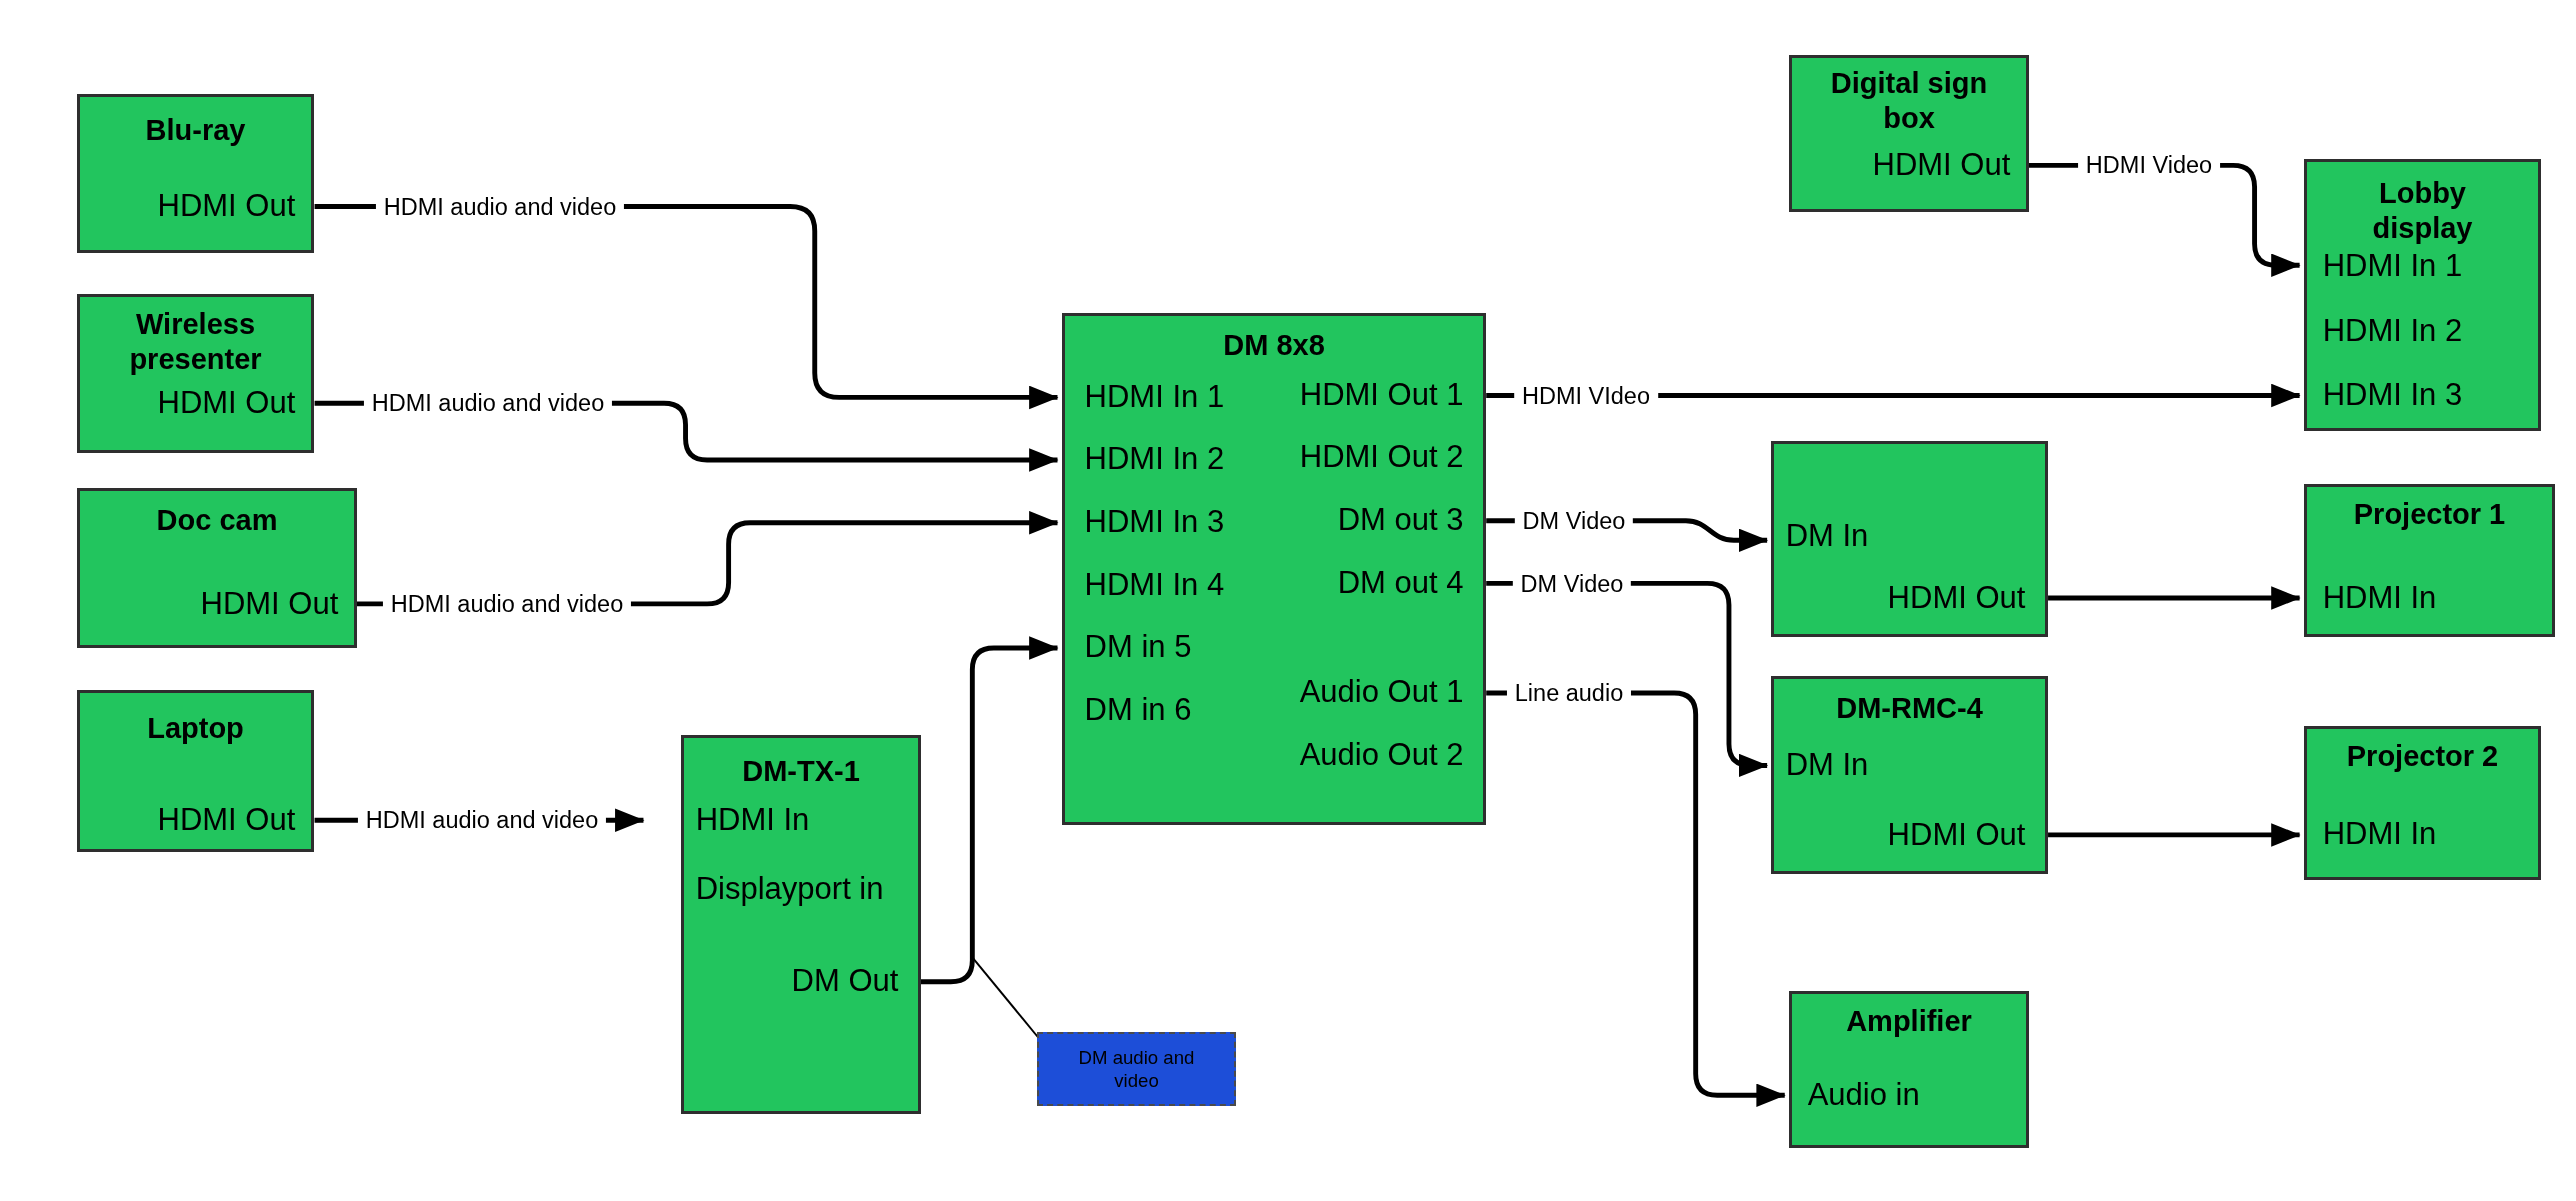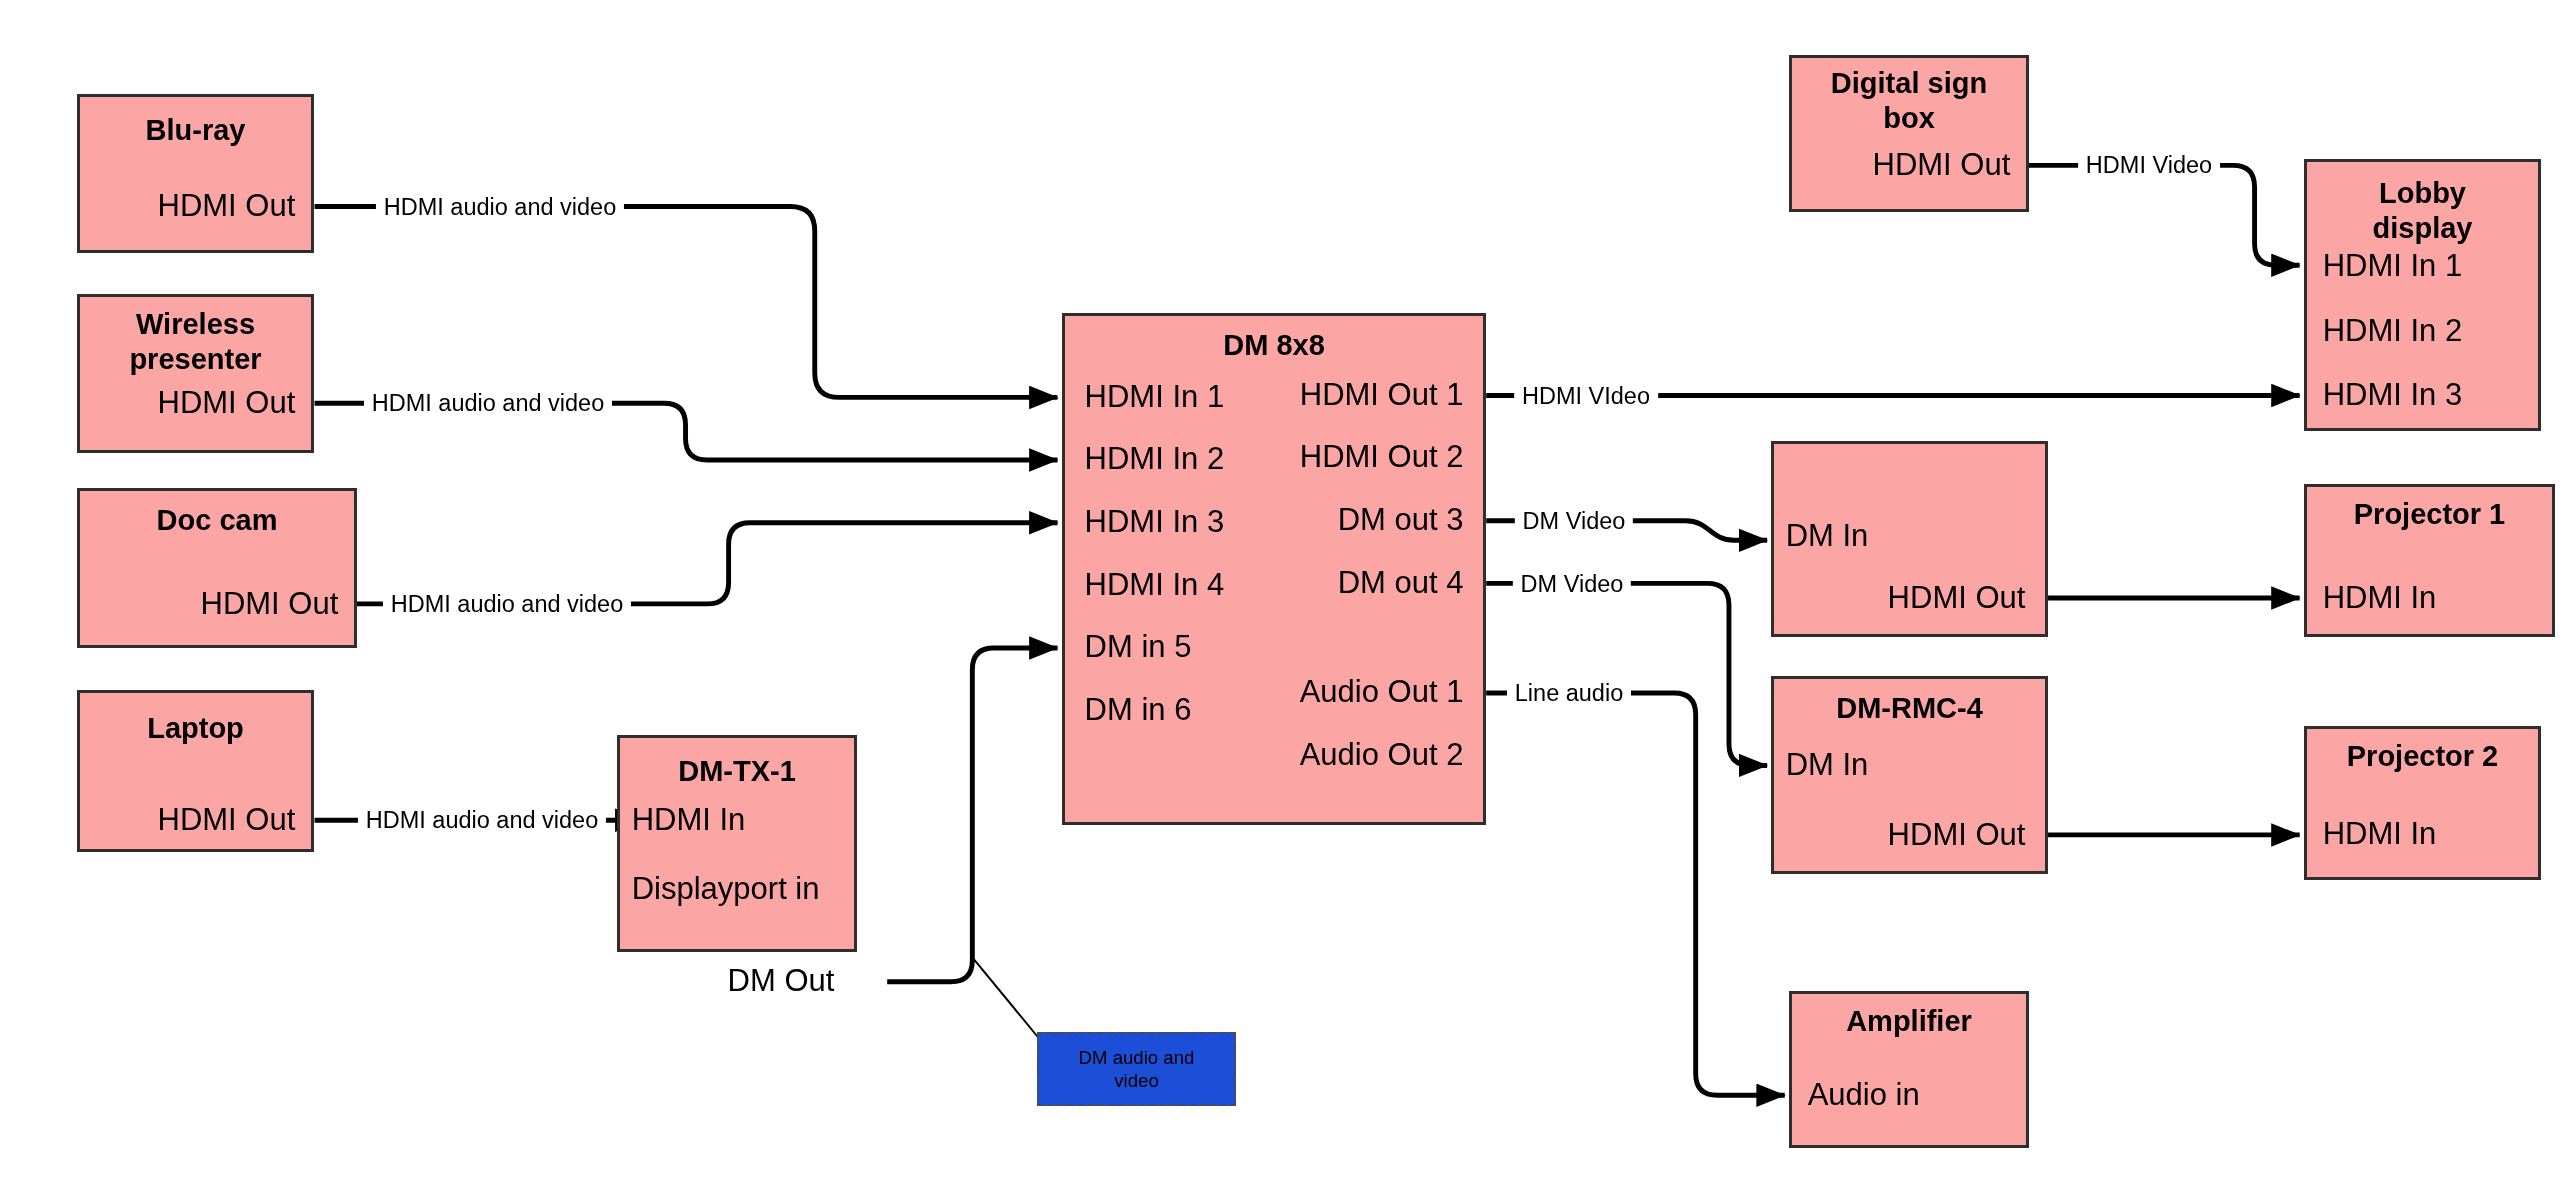--- a/index.html
+++ b/index.html
@@ -7,21 +7,21 @@
     position:relative;
     width:2576px;height:1201px;
     background:#ffffff;
     font-family:"Liberation Sans", sans-serif;
     color:#000;
     overflow:hidden;
   }
   #wires{position:absolute;left:0;top:0;z-index:1;}
   .box{
     position:absolute;
-    background:#fca5a5;
+    background:#22c55e;
     border:3.9px solid #2e2e2e;
     box-sizing:border-box;
     z-index:2;
   }
   .box-title{
     font-weight:700;
     font-size:29px;
     line-height:35px;
     text-align:center;
     margin:0 auto;
@@ -100,21 +100,21 @@
   <div class="box" style="left:77px;top:488px;width:280px;height:160px;">
     <div class="box-title" style="padding-top:11.7px;">Doc cam</div>
     <span class="port right" style="top:98px;right:15.7px;">HDMI Out</span>
   </div>
 
   <div class="box" style="left:77px;top:690px;width:237px;height:162px;">
     <div class="box-title" style="padding-top:17.6px;">Laptop</div>
     <span class="port right" style="top:112px;right:15.7px;">HDMI Out</span>
   </div>
 
-  <div class="box" style="left:617px;top:735px;width:240px;height:217px;">
+  <div class="box" style="left:681px;top:735px;width:240px;height:379px;">
     <div class="box-title" style="padding-top:15.7px;">DM-TX-1</div>
     <span class="port left" style="top:67px;left:11.7px;">HDMI In</span>
     <span class="port left" style="top:136px;left:11.7px;">Displayport in</span>
     <span class="port right" style="top:228px;right:19.6px;">DM Out</span>
   </div>
 
   <div class="box" style="left:1062px;top:313px;width:424px;height:512px;">
     <div class="box-title" style="padding-top:11.7px;">DM 8x8</div>
     <span class="port left" style="top:66px;left:19.6px;">HDMI In 1</span>
     <span class="port left" style="top:128px;left:19.6px;">HDMI In 2</span>

